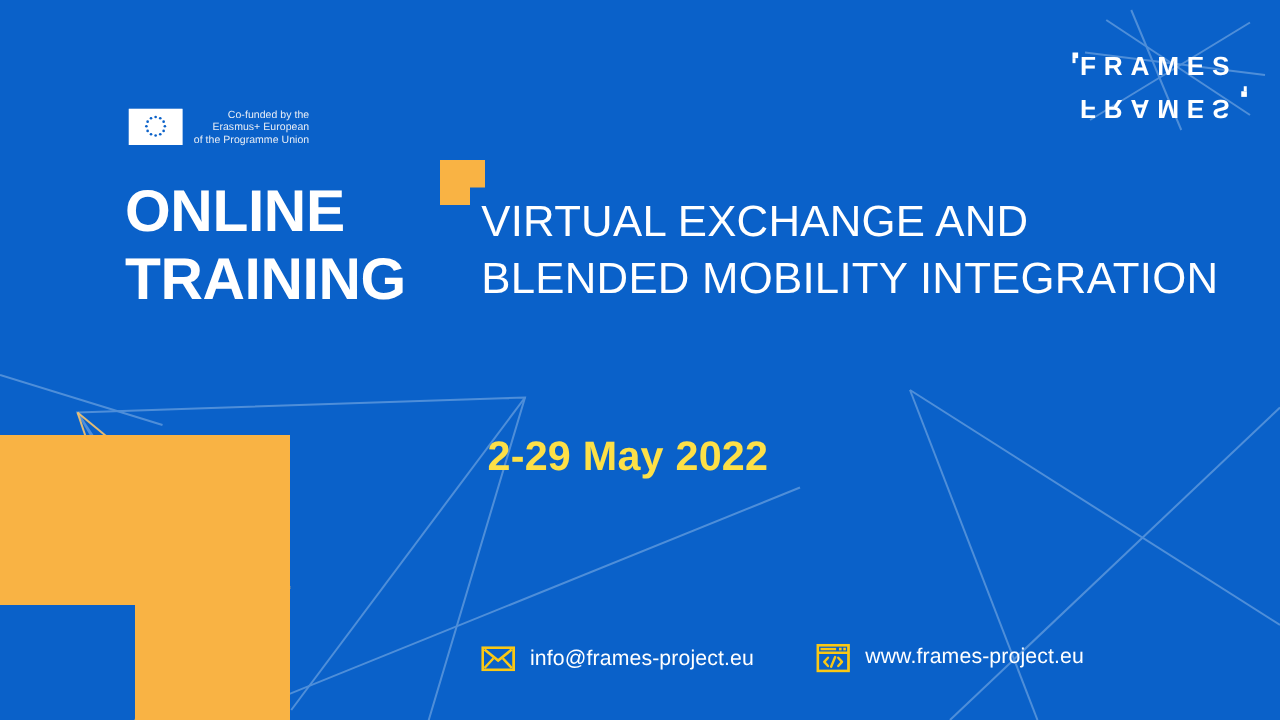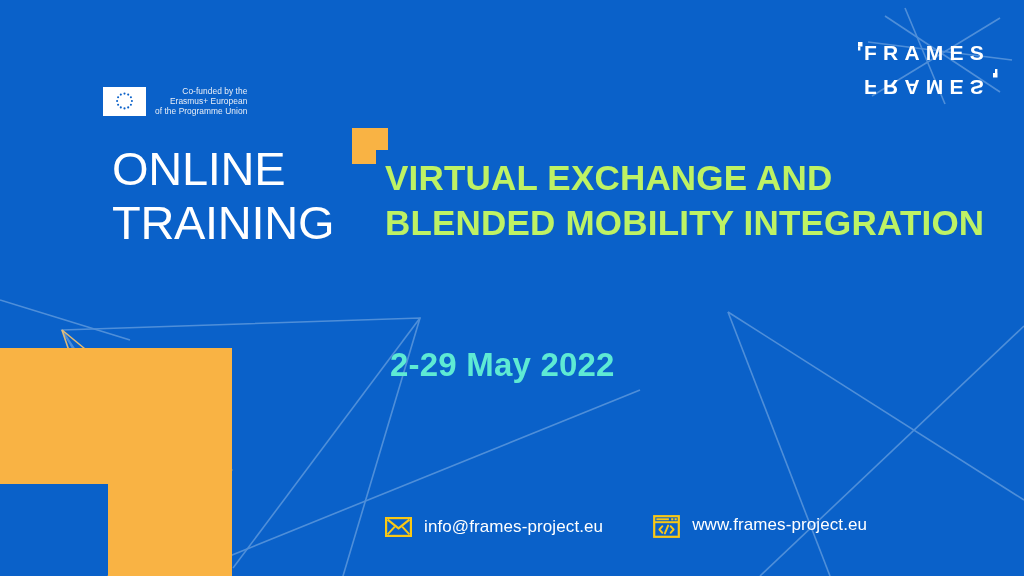--- a/index.html
+++ b/index.html
@@ -64,44 +64,44 @@
   }
 
   
   #headline-row {
     position:absolute;
     left:100px; top:142px;
     width:900px;
   }
   #title-main {
     position:absolute;
-    left:12px; top:0;
+    left:0; top:0;
     color:#ffffff;
     font-size:47px;
-    font-weight:normal;
+    font-weight:bold;
     line-height:54px;
     letter-spacing:-0.3px;
     white-space:pre-line;
   }
   #title-sub {
     position:absolute;
     left:285px; top:13px;
-    color:#bef264;
+    color:#ffffff;
     font-size:35px;
-    font-weight:700;
+    font-weight:400;
     line-height:45px;
     letter-spacing:0.2px;
     white-space:pre-line;
   }
 
   
   #event-date {
     position:absolute;
     left:390px; top:346px;
-    color:#5eead4;
+    color:#fde047;
     font-size:33px;
     font-weight:bold;
     letter-spacing:0.2px;
   }
 
   
   #footer-contacts {
     position:absolute;
     left:385px; top:515px;
     display:flex; align-items:center;

